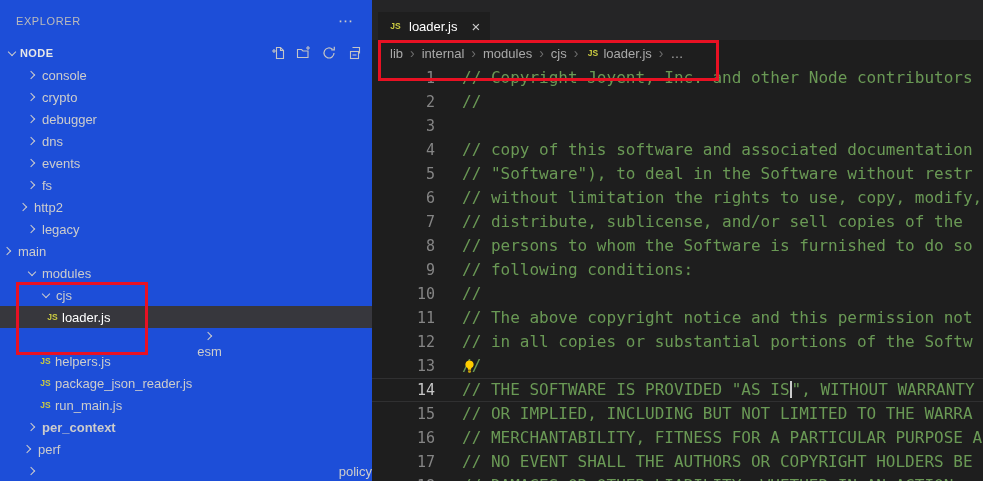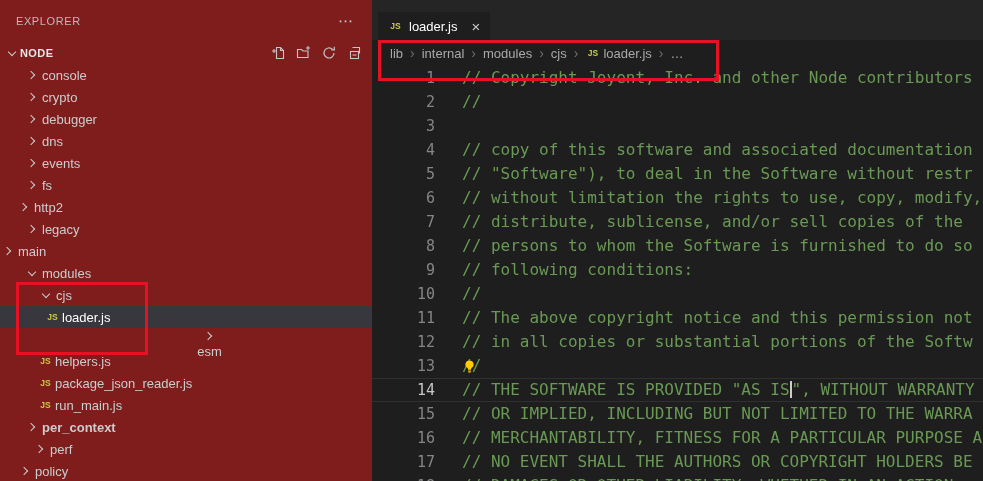--- a/index.html
+++ b/index.html
@@ -1,21 +1,21 @@
 <!DOCTYPE html>
 <html><head>
 <meta charset="utf-8">
 <style>
   *{box-sizing:border-box;margin:0;padding:0}
   html,body{width:983px;height:481px;overflow:hidden;background:#1e1e1e}
   body{font-family:"Liberation Sans",sans-serif}
   .root{display:flex;width:983px;height:481px;position:relative}
 
   
-  .sidebar{width:372px;flex:none;background:#7f1d1d;color:#cccccc;position:relative;overflow:hidden}
+  .sidebar{width:372px;flex:none;background:#1d4ed8;color:#cccccc;position:relative;overflow:hidden}
   .exp-header{height:42px;display:flex;align-items:center;justify-content:space-between;padding:0 18px 0 16px;font-size:11px;letter-spacing:.6px;color:#bbbbbb}
   .more{font-size:15px;color:#cccccc;cursor:pointer;letter-spacing:1px}
   .section-header{height:22px;display:flex;align-items:center;font-size:11px;font-weight:bold;color:#e7e7e7;padding-left:4px;letter-spacing:.4px;cursor:pointer}
   .section-actions{margin-left:auto;display:flex;gap:5px;padding-right:8px}
   .icon-btn{width:20px;height:20px;border:none;background:transparent;display:flex;align-items:center;justify-content:center;cursor:pointer;padding:0}
   .twisty{width:16px;height:16px;flex:none;display:flex;align-items:center;justify-content:center}
   .twisty::before{content:"";width:5px;height:5px;border-right:1.4px solid #cccccc;border-bottom:1.4px solid #cccccc;transform:rotate(-45deg);margin-left:-2px}
   .twisty.open::before{transform:rotate(45deg);margin-left:0;margin-top:-3px}
   .tree{font-size:13px}
   .tree-row{height:22px;display:flex;align-items:center;cursor:pointer;white-space:nowrap}
@@ -151,25 +151,25 @@
           <span class="tree-label">package_json_reader.js</span>
         </div>
         <div class="tree-row" style="padding-left: 38px;">
           <span class="jsicon">JS</span>
           <span class="tree-label">run_main.js</span>
         </div>
         <div class="tree-row" style="padding-left: 24px; font-weight: bold;">
           <span class="twisty "></span>
           <span class="tree-label">per_context</span>
         </div>
-        <div class="tree-row" style="padding-left: 32px;">
+        <div class="tree-row" style="padding-left: 20px;">
           <span class="twisty "></span>
           <span class="tree-label">perf</span>
         </div>
-        <div class="tree-row" style="padding-left: 17px;">
+        <div class="tree-row" style="padding-left: 24px; justify-content: space-between;">
           <span class="twisty "></span>
           <span class="tree-label">policy</span>
         </div>
       </div>
 
     <div class="redbox redbox-tree" style="border-color: rgb(232, 17, 35);"></div>
   </aside>
 
   <main class="editor">
     <div class="tabbar">

